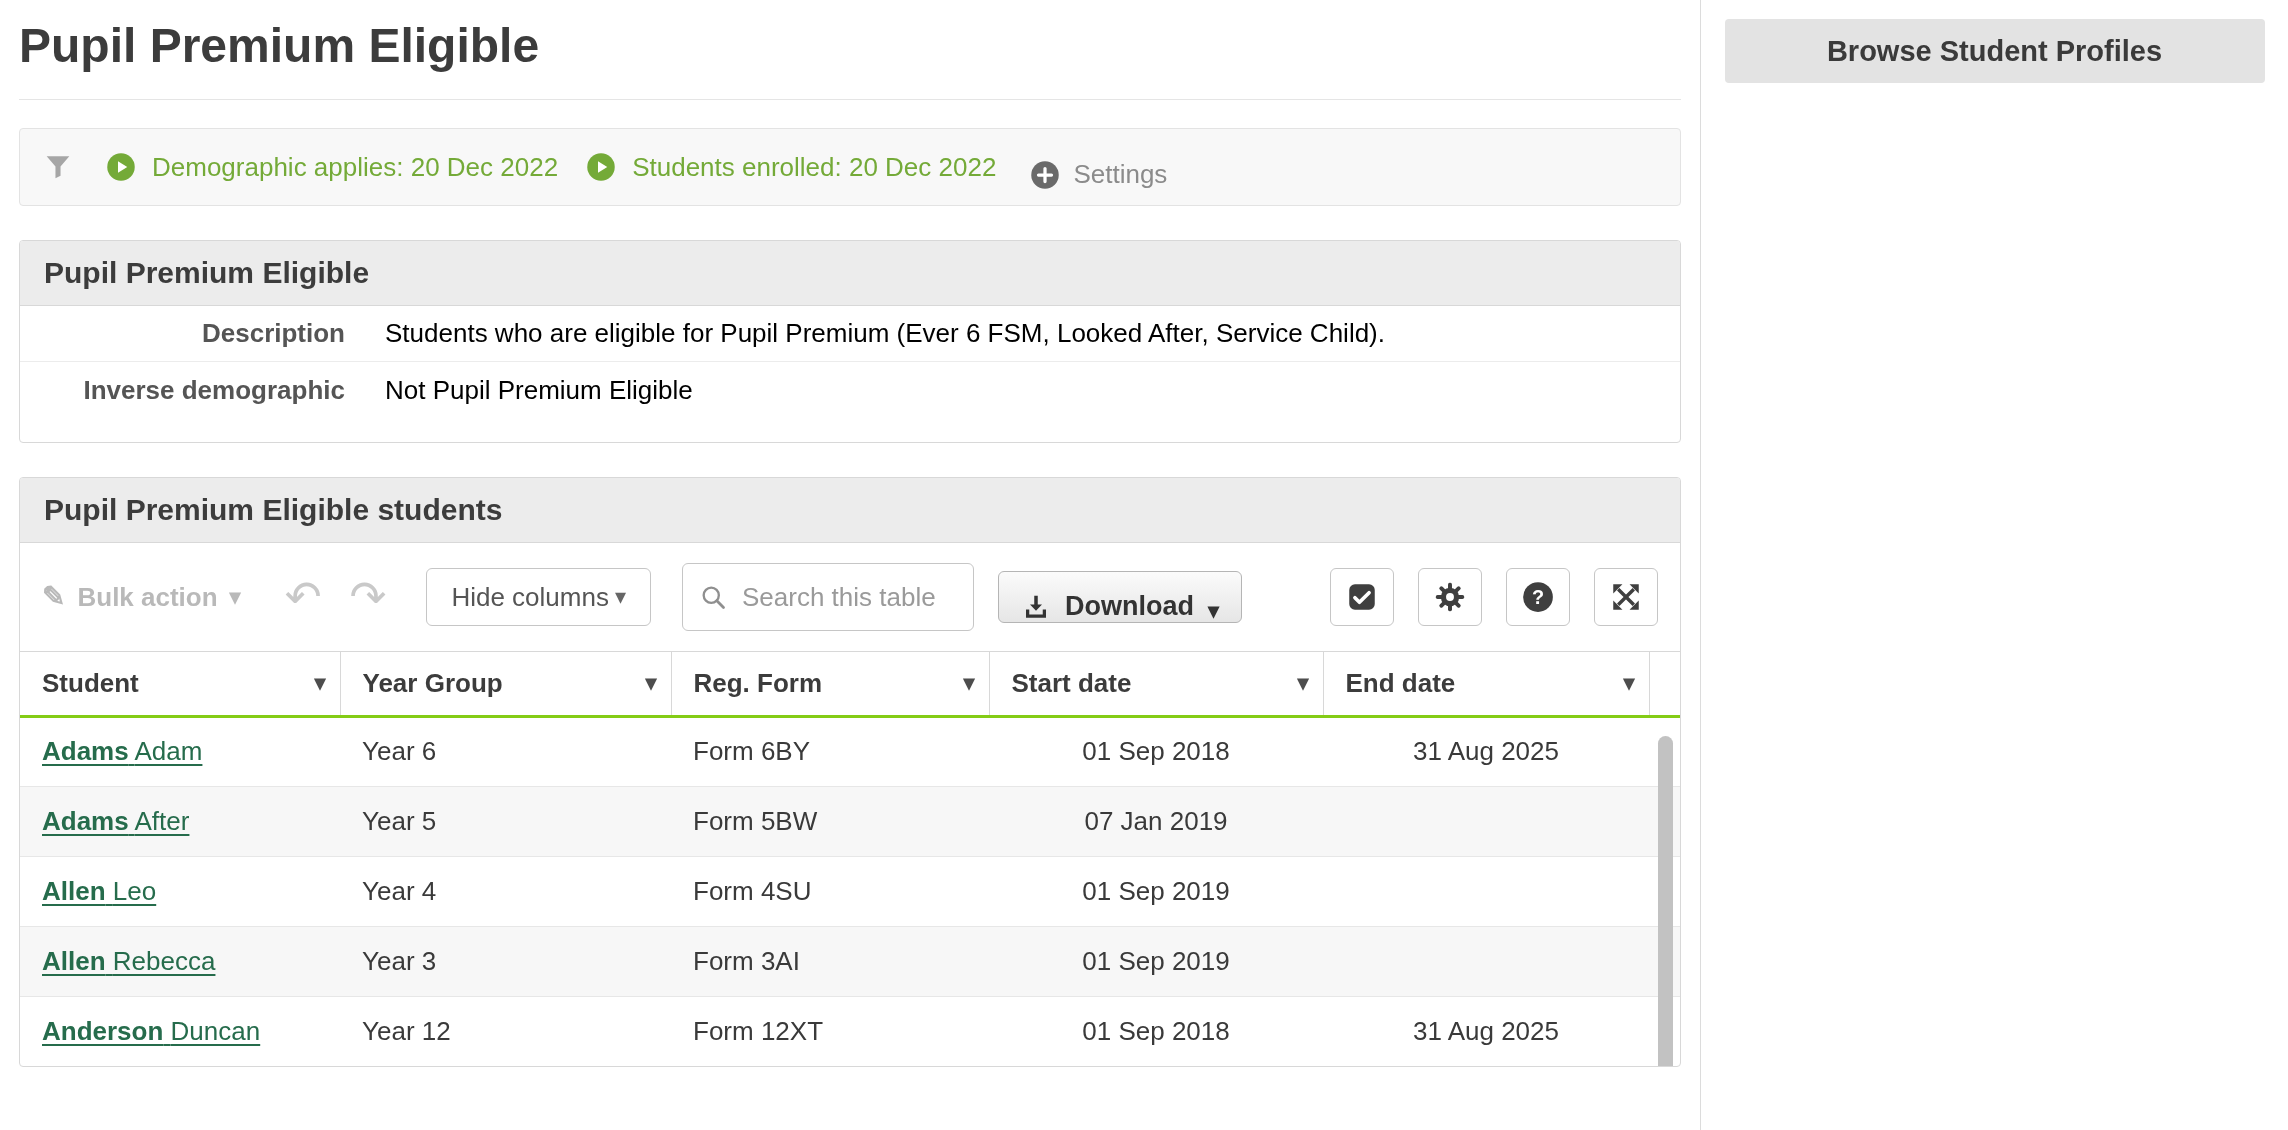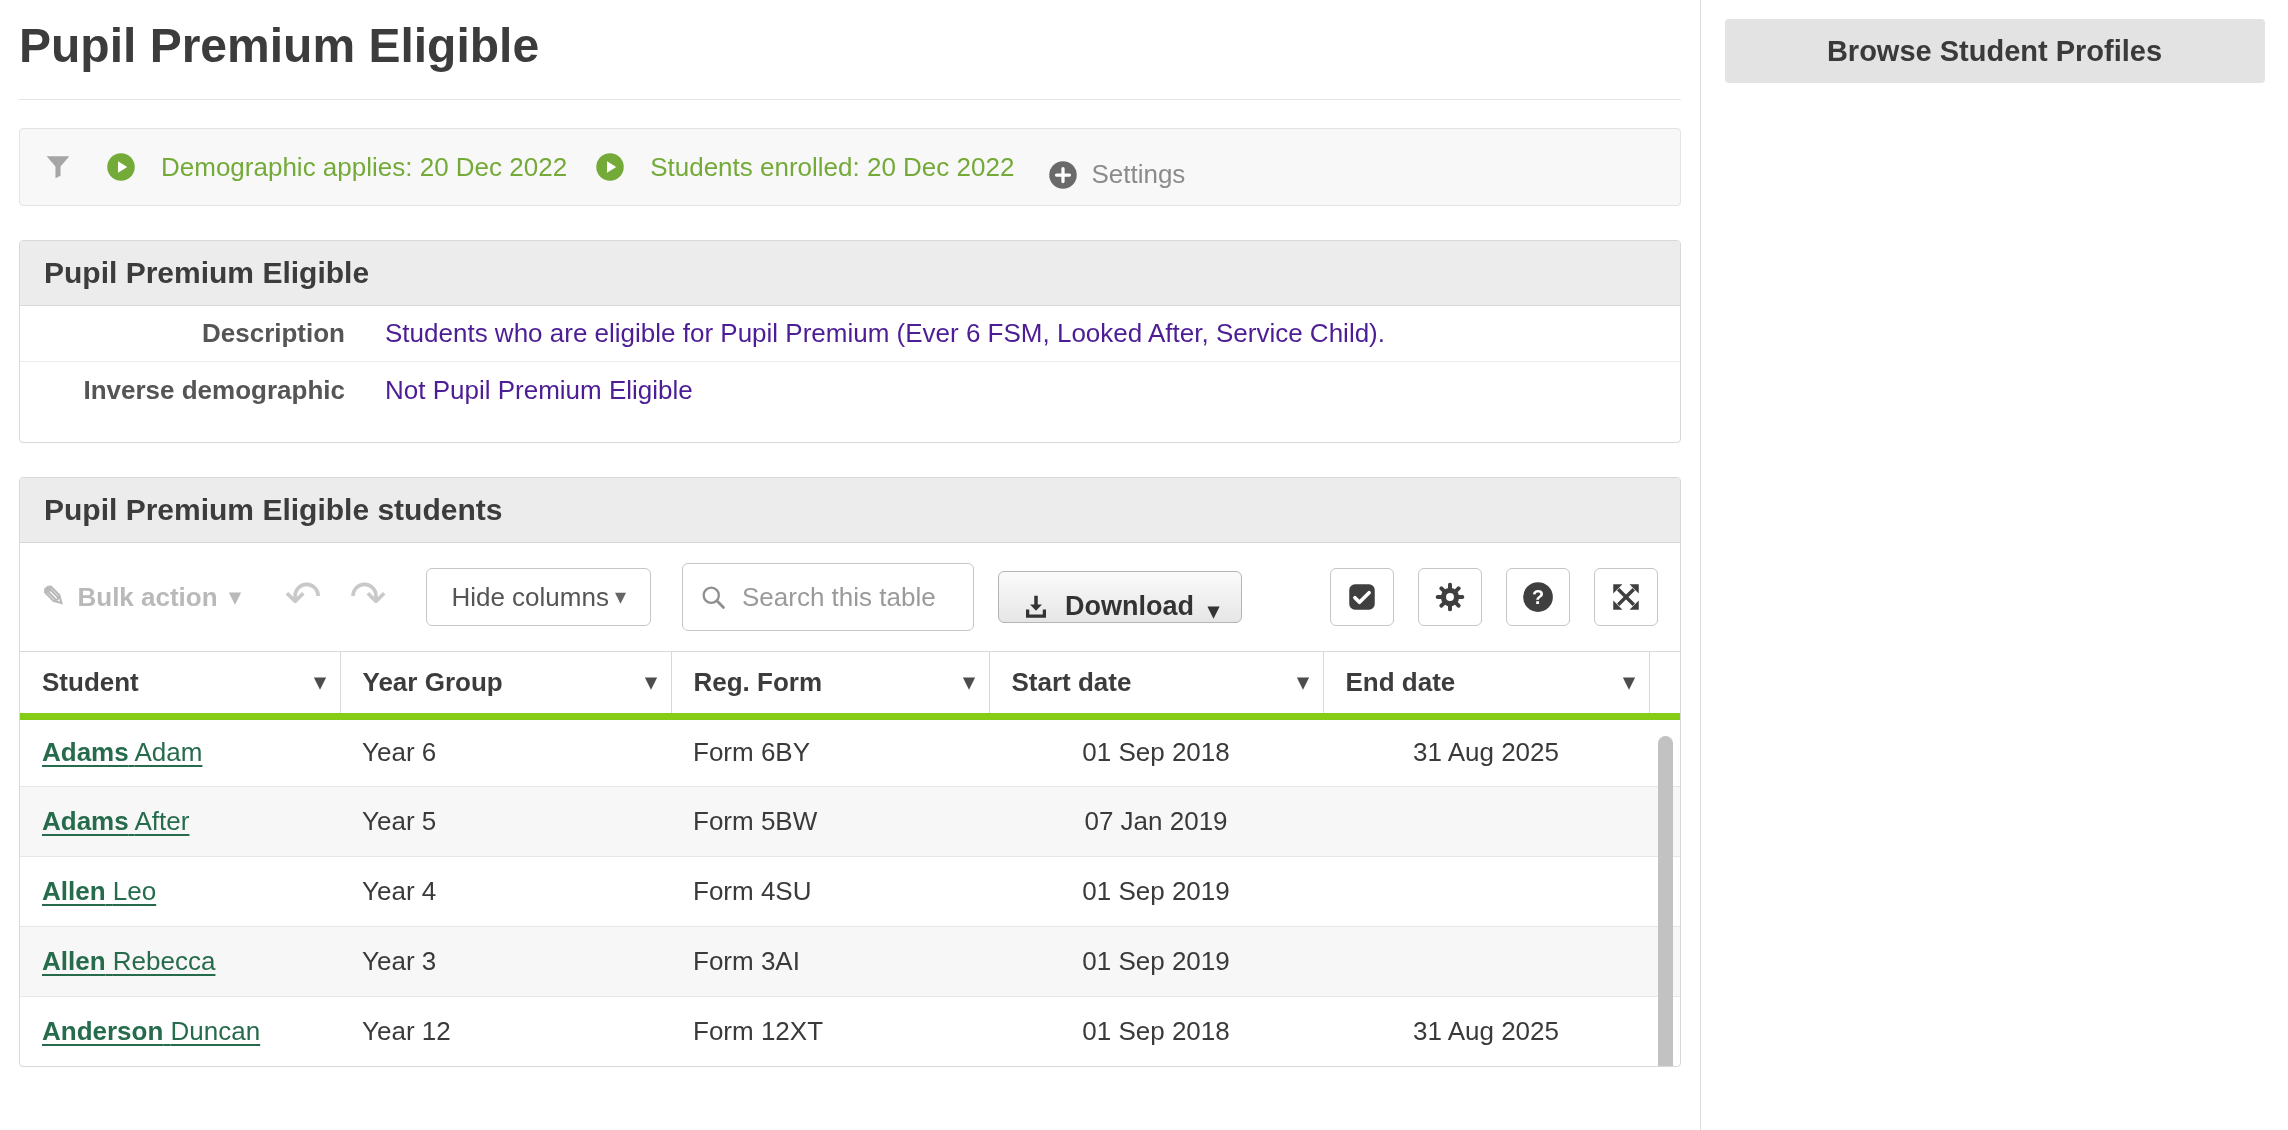--- a/index.html
+++ b/index.html
@@ -22,37 +22,37 @@
   
   h1{margin:18px 0 0 0;font-size:48px;font-weight:700;color:#3c3c3c;}
   .title-divider{border:none;border-top:1px solid #e5e5e5;margin:26px 0 0 0;}
 
   
   .filter-bar{
     margin-top:28px;height:78px;background:#f8f8f8;border:1px solid #e3e3e3;border-radius:4px;
     display:flex;align-items:center;padding:0 22px;gap:28px;
   }
   .funnel{width:32px;height:32px;margin-right:4px;flex:0 0 auto;}
-  .filter-item{display:flex;align-items:center;gap:25px;color:var(--accent);}
+  .filter-item{display:flex;align-items:center;gap:16px;color:var(--accent);}
   .play-icon{width:30px;height:30px;flex:0 0 auto;}
   .play-bg{fill:var(--accent);}
   .settings-item{display:flex;align-items:center;gap:13px;color:#8b8b8b;margin-left:6px;margin-top:15px;}
   .plus-icon{width:30px;height:30px;flex:0 0 auto;}
 
   
   .panel{border:1px solid #d8d8d8;border-radius:4px;margin-top:34px;background:#fff;overflow:hidden;}
   .panel-header{
     background:#ececec;border-bottom:1px solid #d8d8d8;
     padding:15px 24px;font-size:30px;font-weight:700;color:#3c3c3c;
   }
   .info-body{padding-bottom:24px;}
   .info-row{display:flex;align-items:center;min-height:56px;border-bottom:1px solid #ececec;}
   .info-row:last-child{border-bottom:none;}
   .info-label{flex:0 0 365px;text-align:right;font-weight:700;color:#555;padding-right:40px;}
-  .info-value{color:#4c1d95;padding-right:20px;}
+  .info-value{color:#000000;padding-right:20px;}
 
   
   .toolbar{display:flex;align-items:center;padding:20px 22px;}
   .bulk-action{display:flex;align-items:center;gap:12px;color:#b9b9b9;font-weight:700;background:none;border:none;font-size:26px;cursor:default;padding:0;}
   .pencil{font-size:28px;line-height:1;}
   .caret{font-size:22px;line-height:1;}
   .undo-redo{display:flex;align-items:center;gap:28px;margin-left:44px;color:#c9c9c9;}
   .arrow-glyph{font-size:44px;line-height:1;background:none;border:none;color:inherit;padding:0;cursor:default;}
   .btn{height:58px;border:1px solid #c6c6c6;border-radius:6px;background:#fff;display:flex;align-items:center;font-size:26px;color:#555;cursor:pointer;}
   .hide-columns{margin-left:40px;padding:0 24px;gap:6px;}
@@ -69,21 +69,21 @@
   .download svg{width:30px;height:30px;}
   .download .caret{color:#333;}
   .icon-btns{margin-left:auto;display:flex;gap:24px;}
   .icon-btn{width:64px;height:58px;border:1px solid #c6c6c6;border-radius:6px;background:#fff;display:flex;align-items:center;justify-content:center;cursor:pointer;padding:0;}
   .icon-btn svg{width:34px;height:34px;}
 
   
   .table-wrap{position:relative;border-top:1px solid #d8d8d8;}
   table{width:100%;border-collapse:collapse;table-layout:fixed;}
   col.c1{width:320px;} col.c2{width:331px;} col.c3{width:318px;} col.c4{width:334px;} col.c5{width:326px;} col.c6{width:auto;}
-  thead tr{border-bottom:7px solid #84cc16;}
+  thead tr{border-bottom:3px solid #84cc16;}
   th{
     height:64px;text-align:left;font-size:26px;font-weight:700;color:#3c3c3c;
     border-right:1px solid #d8d8d8;padding:0 14px 0 22px;cursor:pointer;
   }
   th.filler{border-right:none;cursor:default;}
   .th-inner{display:flex;align-items:center;justify-content:space-between;gap:8px;}
   .sort-caret{color:#4d4d4d;font-size:22px;line-height:1;}
   tbody tr{border-top:1px solid #e7e7e7;}
   tbody tr:nth-child(even){background:#f7f7f7;}
   td{height:70px;font-size:26px;color:#3a3a3a;padding:0 14px 0 22px;overflow:hidden;white-space:nowrap;}

